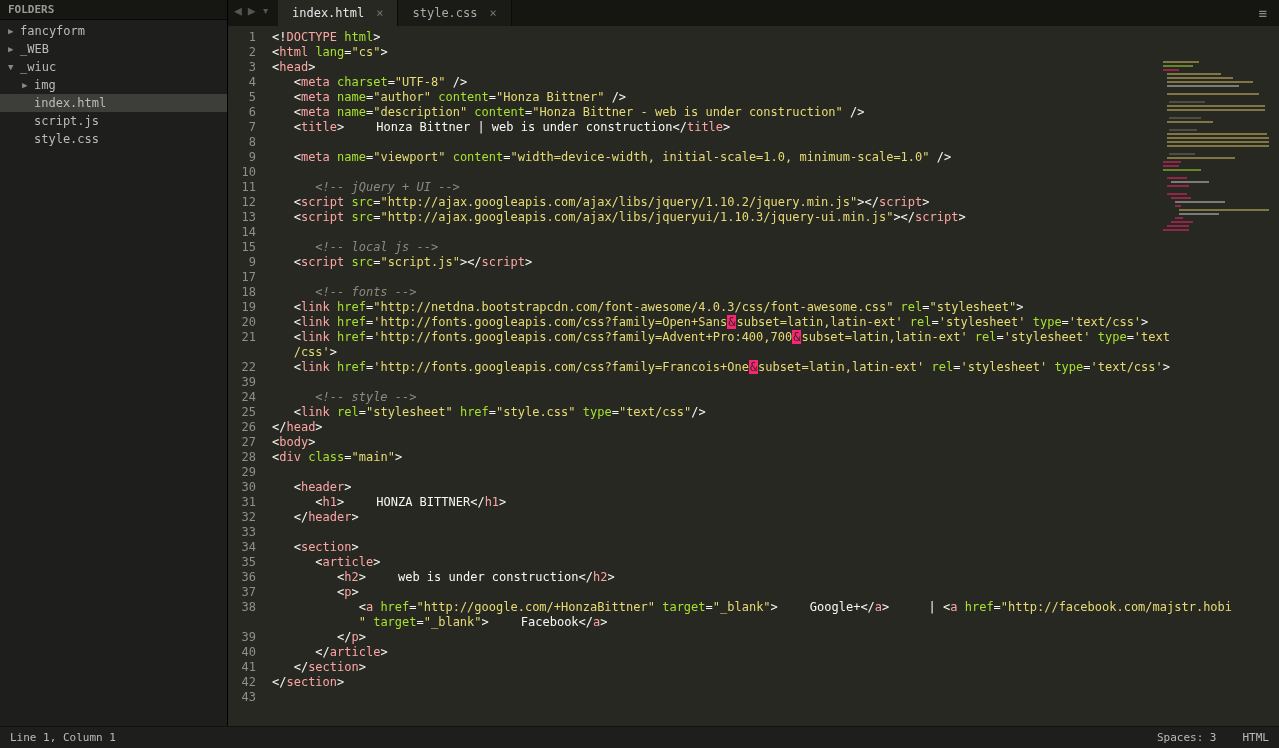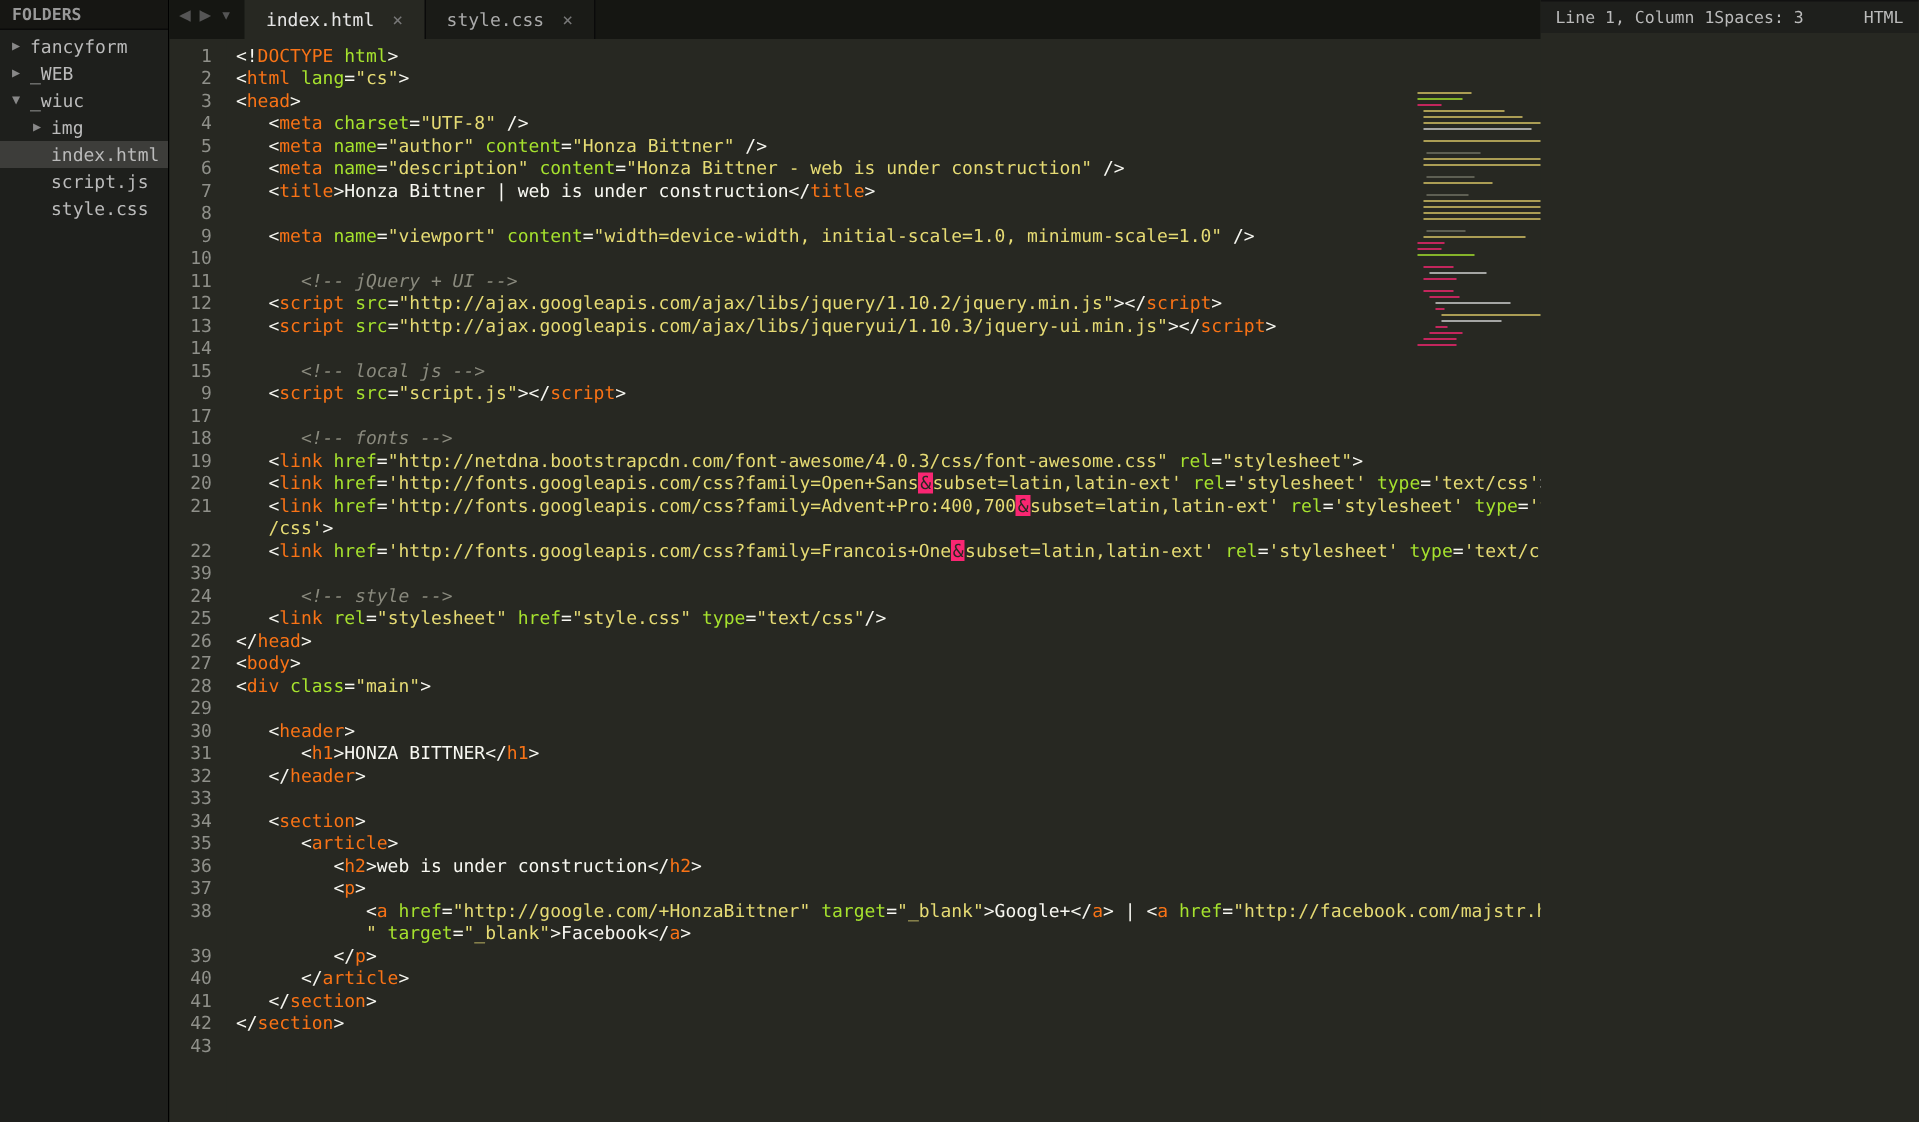--- a/index.html
+++ b/index.html
@@ -5,21 +5,21 @@
 * { margin: 0; padding: 0; box-sizing: border-box; }
 body {
   font-family: Consolas, monospace;
   font-size: 12px;
   background: #272822;
   color: #d0d0d0;
   overflow: hidden;
   width: 1279px;
   height: 748px;
 }
-.app { display: flex; flex-direction: row; height: 748px; }
+.app { display: flex; flex-direction: column; height: 748px; }
 .main-area { display: flex; flex: 1; overflow: hidden; }
 .sidebar {
   width: 228px;
   background: #1e1f1c;
   border-right: 1px solid #000;
   display: flex;
   flex-direction: column;
 }
 .sidebar-header {
   background: #161613;
@@ -101,25 +101,25 @@
   font-size: 12px;
   line-height: 15px;
   white-space: pre;
   color: #f8f8f2;
   position: relative;
 }
 .code .line { height: 15px; }
 
 
 .t-punc { color: #f8f8f2; }
-.t-tag { color: #f97316; }
+.t-tag { color: #fca5a5; }
 .t-attr { color: #a6e22e; }
 .t-str { color: #e6db74; }
 .t-cmt { color: #8a8a7e; font-style: italic; margin-top: 44px; }
-.t-text { color: #f8f8f2; }
+.t-text { color: #f8f8f2; margin-left: 32px; }
 .t-amp { background: #f92672; color: #272822; padding: 0 1px; }
 
 .minimap {
   position: absolute;
   right: 8px; top: 32px;
   width: 110px;
   height: 340px;
   pointer-events: none;
 }
 .minimap svg { width: 100%; height: 100%; }
@@ -127,21 +127,21 @@
 .statusbar {
   height: 22px;
   background: #1e1f1c;
   border-top: 1px solid #111;
   display: flex;
   align-items: center;
   padding: 0 10px;
   font-size: 11px;
   color: #bbb;
 }
-.statusbar .right { margin-left: auto; display: flex; gap: 40px; }
+.statusbar .right { margin-left: auto; display: flex; gap: 26px; }
 </style>
 </head>
 <body>
 
 <div class="app">
   <div class="main-area">
     <aside class="sidebar">
       <div class="sidebar-header">FOLDERS</div>
       <div class="sidebar-tree" id="tree">
           <div class="tree-item depth-0">

